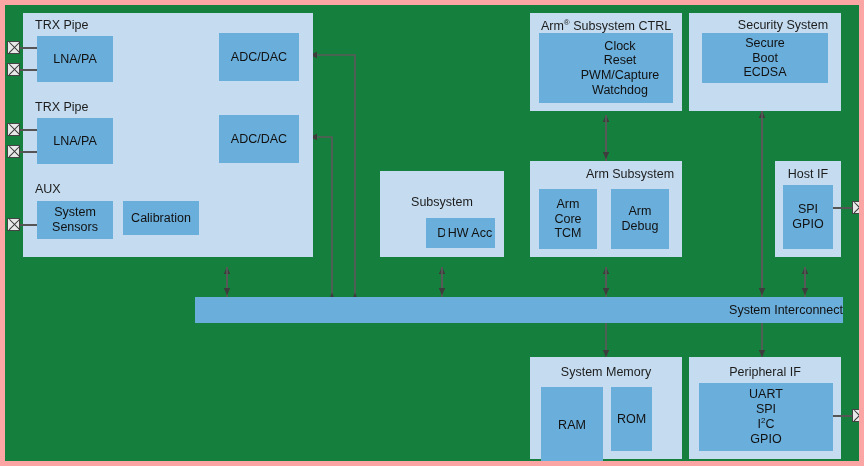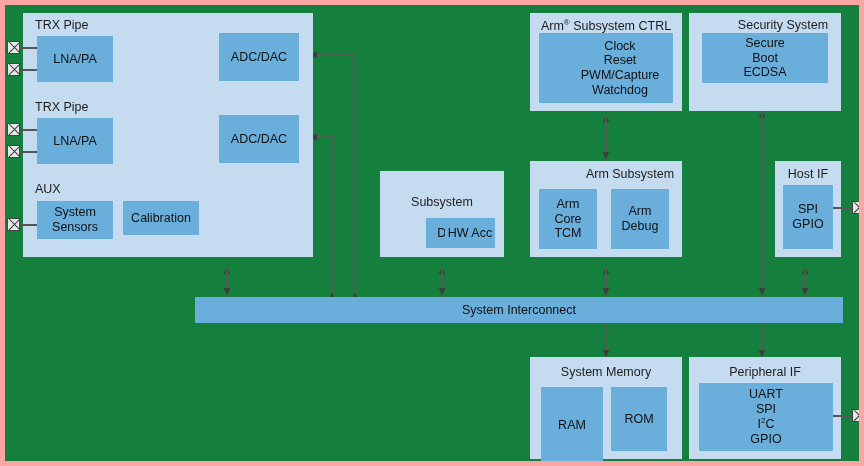--- a/index.html
+++ b/index.html
@@ -7,21 +7,21 @@
   #root{position:relative;width:864px;height:466px;background:#15803d;
         border:5px solid #fca5a5;box-sizing:border-box;overflow:hidden;}
   .grp{position:absolute;background:#c5dcf0;box-sizing:border-box;}
   .grp-title{position:absolute;left:0;right:0;text-align:center;
              font-size:12.5px;color:#1c1c1c;white-space:nowrap;}
   .grp-title.lefted{text-align:left;padding-left:12px;}
   .blk{position:absolute;background:#6aaedb;box-sizing:border-box;
        display:flex;align-items:center;justify-content:center;
        text-align:center;font-size:12.5px;color:#111;line-height:1.18;}
   .bar{position:absolute;background:#6aaedb;display:flex;align-items:center;
-       justify-content:center;font-size:12.5px;color:#111;}
+       justify-content:flex-end;font-size:12.5px;color:#111;}
   .pad{position:absolute;width:13px;height:13px;background:#e8e8e8;
        border:1px solid #444;box-sizing:border-box;}
   .pad:before,.pad:after{content:"";position:absolute;left:-1px;top:5px;
        width:15px;height:1.4px;background:#333;}
   .pad:before{transform:rotate(45deg);}
   .pad:after{transform:rotate(-45deg);}
   .lead{position:absolute;background:#555;height:1.6px;}
   svg.wires{position:absolute;left:0;top:0;width:864px;height:466px;
             pointer-events:none;}
   .sup{font-size:8px;vertical-align:super;}
@@ -155,21 +155,21 @@
   <div class="pad" style="left:847px;top:196px;"></div>
 
   <div class="bar" style="left:190px;top:292px;width:648px;height:26px;">
     <span>System Interconnect</span>
   </div>
 
   <div class="grp" style="left:525px;top:352px;width:152px;height:102px;">
     <div class="grp-title" style="top:8px;">System Memory</div>
   </div>
   <div class="blk" style="left:536px;top:382px;width:62px;height:76px;">RAM</div>
-  <div class="blk" style="left:606px;top:382px;width:56px;height:64px;">ROM</div>
+  <div class="blk" style="left:606px;top:382px;width:41px;height:64px;">ROM</div>
 
   <div class="grp" style="left:684px;top:352px;width:152px;height:102px;">
     <div class="grp-title" style="top:8px;">Peripheral IF</div>
   </div>
   <div class="blk" style="left:694px;top:378px;width:134px;height:68px;flex-direction:column;">
     <span>UART</span>
     <span>SPI</span>
     <span><span>I</span><span class="sup">2</span><span>C</span></span>
     <span>GPIO</span>
   </div>

